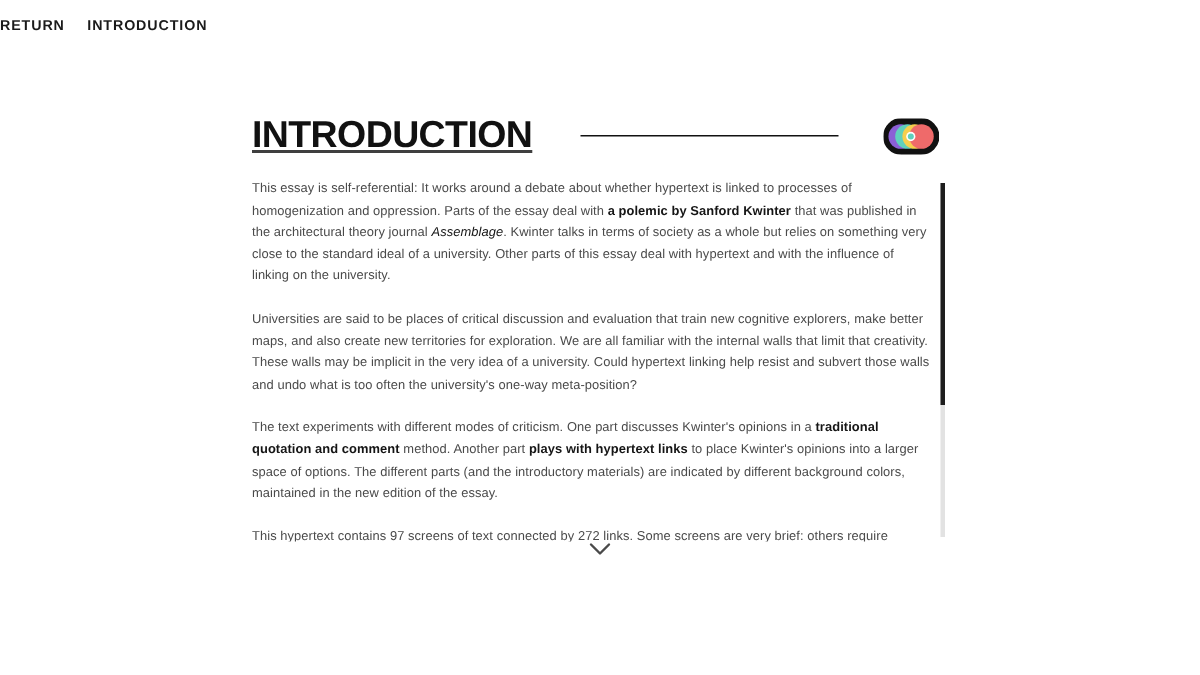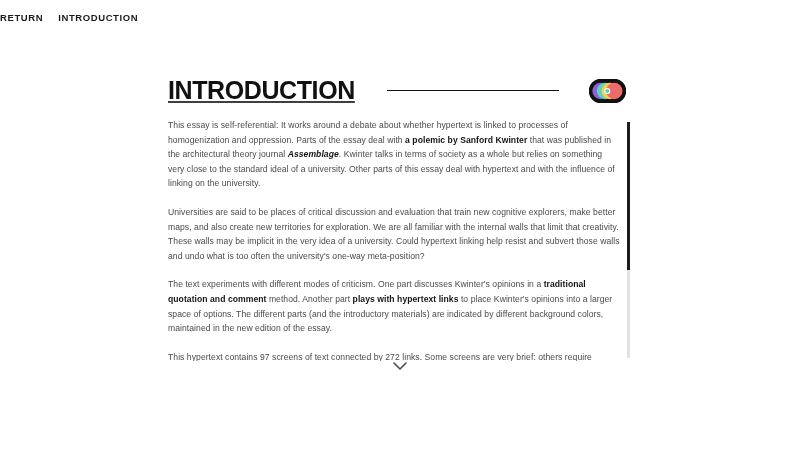--- a/index.html
+++ b/index.html
@@ -89,21 +89,21 @@
     line-height: 14.6px;
     color: #4a4a4a;
     letter-spacing: 0.05px;
   }
   .article p:last-child { margin-bottom: 0; }
   .article b {
     font-weight: 700;
     color: #151515;
   }
   .article i.journal {
-    font-weight: 700;
+    font-weight: 400;
     font-style: italic;
     color: #151515;
     text-align: right;
   }
 
   
   .scroll-clip {
     position: absolute;
     left: 168px;
     top: 118px;

